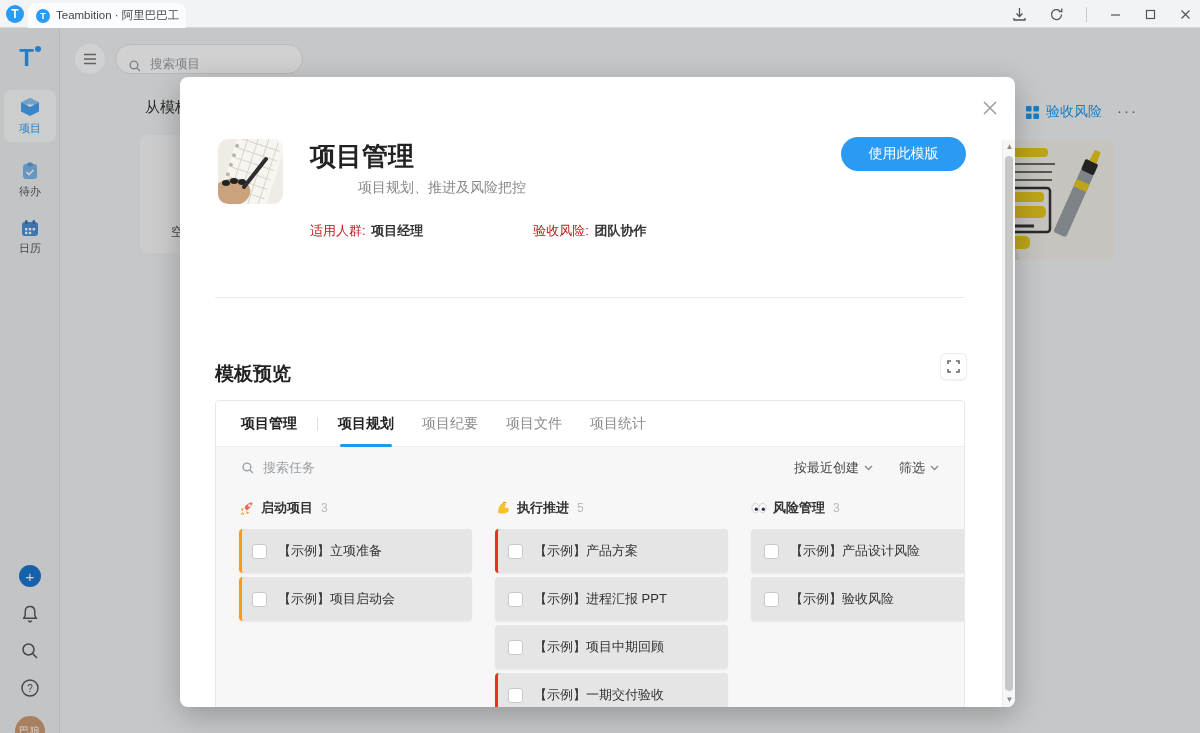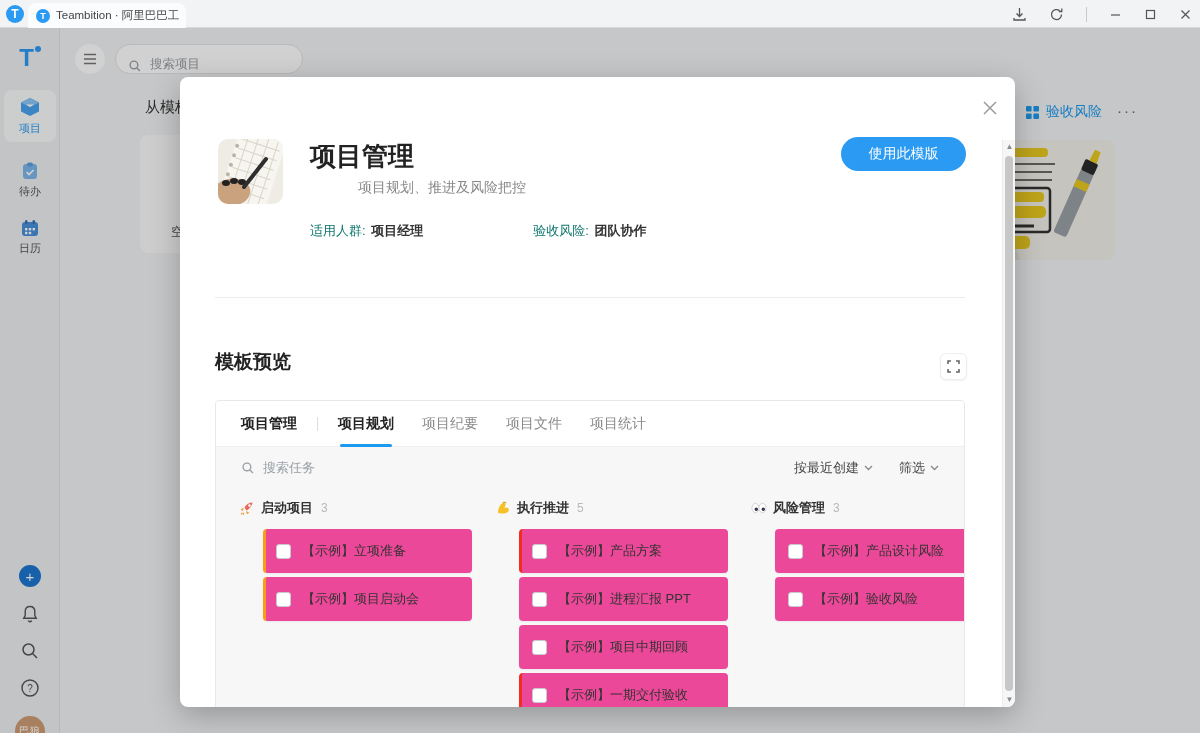--- a/index.html
+++ b/index.html
@@ -44,44 +44,44 @@
 
   .overlay { position:absolute; left:0; top:28px; width:1200px; height:705px; background:rgba(0,0,0,.18); z-index:5; }
 
   
   .modal { position:absolute; left:180px; top:77px; width:835px; height:630px; background:#fff; border-radius:8px; box-shadow:0 8px 30px rgba(0,0,0,.25); z-index:10; overflow:hidden;padding-left:19px; }
   .m-close { position:absolute; right:16px; top:22px; width:18px; height:18px; cursor:pointer; }
   .m-thumb { position:absolute; left:38px; top:62px; width:65px; height:65px; border-radius:10px; overflow:hidden; }
   .m-title { position:absolute; left:130px; top:62px; font-size:26px; font-weight:bold; color:#222; }
   .m-sub { position:absolute; left:130px; top:102px; font-size:14px; color:#888;margin-left:48px; }
   .m-meta { position:absolute; left:130px; top:145px; font-size:13px; display:flex; gap:110px; }
-  .m-meta .k { color:#0f766e; } .m-meta .v { color:#333; font-weight:bold; margin-left:2px; }
+  .m-meta .k { color:#b91c1c; } .m-meta .v { color:#333; font-weight:bold; margin-left:2px; }
   .usebtn { position:absolute; left:661px; top:60px; width:125px; height:34px; border:none; border-radius:17px; background:#2b9af3; color:#fff; font-size:14px; font-family:inherit; cursor:pointer; }
   .m-div { position:absolute; left:35px; top:220px; width:750px; height:1px; background:#ececec; }
-  .m-sec { position:absolute; left:35px; top:272px; font-size:19px; font-weight:bold; color:#222; }
+  .m-sec { position:absolute; left:35px; top:284px; font-size:19px; font-weight:bold; color:#222; }
   .fsbtn { position:absolute; left:760px; top:276px; width:27px; height:27px; border:1px solid #ededed; border-radius:6px; background:#fff; box-shadow:0 1px 2px rgba(0,0,0,.06); display:flex; align-items:center; justify-content:center; cursor:pointer; }
 
   .panel { position:absolute; left:35px; top:323px; width:750px; height:400px; border:1px solid #e8e8e8; border-radius:4px; background:#f7f7f8; overflow:hidden; }
   .tabbar { height:46px; background:#fff; border-bottom:1px solid #efefef; display:flex; align-items:center; padding:0 25px; gap:28px; }
   .ptab { font-size:14px; color:#8a8a8a; height:46px; display:flex; align-items:center; position:relative; cursor:pointer; white-space:nowrap; }
   .ptab.strong { color:#222; font-weight:bold; }
   .ptab.active { color:#222; font-weight:bold; }
   .ptab.active::after { content:""; position:absolute; left:2px; right:2px; bottom:0; height:3px; border-radius:2px; background:#1b9aee; }
   .tabsep { width:1px; height:14px; background:#ddd; margin:0 -8px; }
   .toolbar { height:42px; display:flex; align-items:center; padding:0 25px; }
   .tsearch { display:flex; align-items:center; gap:8px; color:#9aa0a6; font-size:13px; }
   .tb-right { margin-left:auto; display:flex; align-items:center; gap:26px; font-size:13px; color:#444; }
   .tb-right .dd { display:flex; align-items:center; gap:5px; cursor:pointer; }
 
   .board { display:flex; gap:23px; padding:8px 0 0 23px; overflow:hidden; }
   .col { width:233px; flex:0 0 auto; }
   .colhead { display:flex; align-items:center; gap:6px; height:22px; margin-bottom:10px; }
   .colhead .cn { font-size:13px; font-weight:bold; color:#333; }
   .colhead .cc { font-size:12px; color:#b9b9b9; margin-left:2px; }
-  .card { background:#ec4899; border-radius:4px; height:44px; margin-bottom:4px; box-shadow:0 1px 2px rgba(0,0,0,.06); display:flex; align-items:center; gap:11px; padding-left:13px;margin-left:24px; }
+  .card { background:#e5e5e5; border-radius:4px; height:44px; margin-bottom:4px; box-shadow:0 1px 2px rgba(0,0,0,.06); display:flex; align-items:center; gap:11px; padding-left:13px; }
   .card.prio-orange { border-left:3px solid #ff9a14; padding-left:10px; }
   .card.prio-red { border-left:3px solid #f02d20; padding-left:10px; }
   .ckbox { width:15px; height:15px; border:1.5px solid #c6cacf; border-radius:3px; background:#fff; flex:0 0 auto; }
   .ctitle { font-size:13px; color:#333; white-space:nowrap; }
 
   .mscroll { position:absolute; right:0; top:63px; width:13px; bottom:0; background:#f6f6f6; border-left:1px solid #ebebeb; }
   .mscroll .thumb { position:absolute; left:2px; right:2px; top:16px; bottom:16px; background:#c7c7c7; border-radius:4px; }
   .mscroll .ar { position:absolute; left:0; width:13px; height:14px; color:#8a8a8a; font-size:8px; text-align:center; line-height:14px; }
 </style>
 </head>

